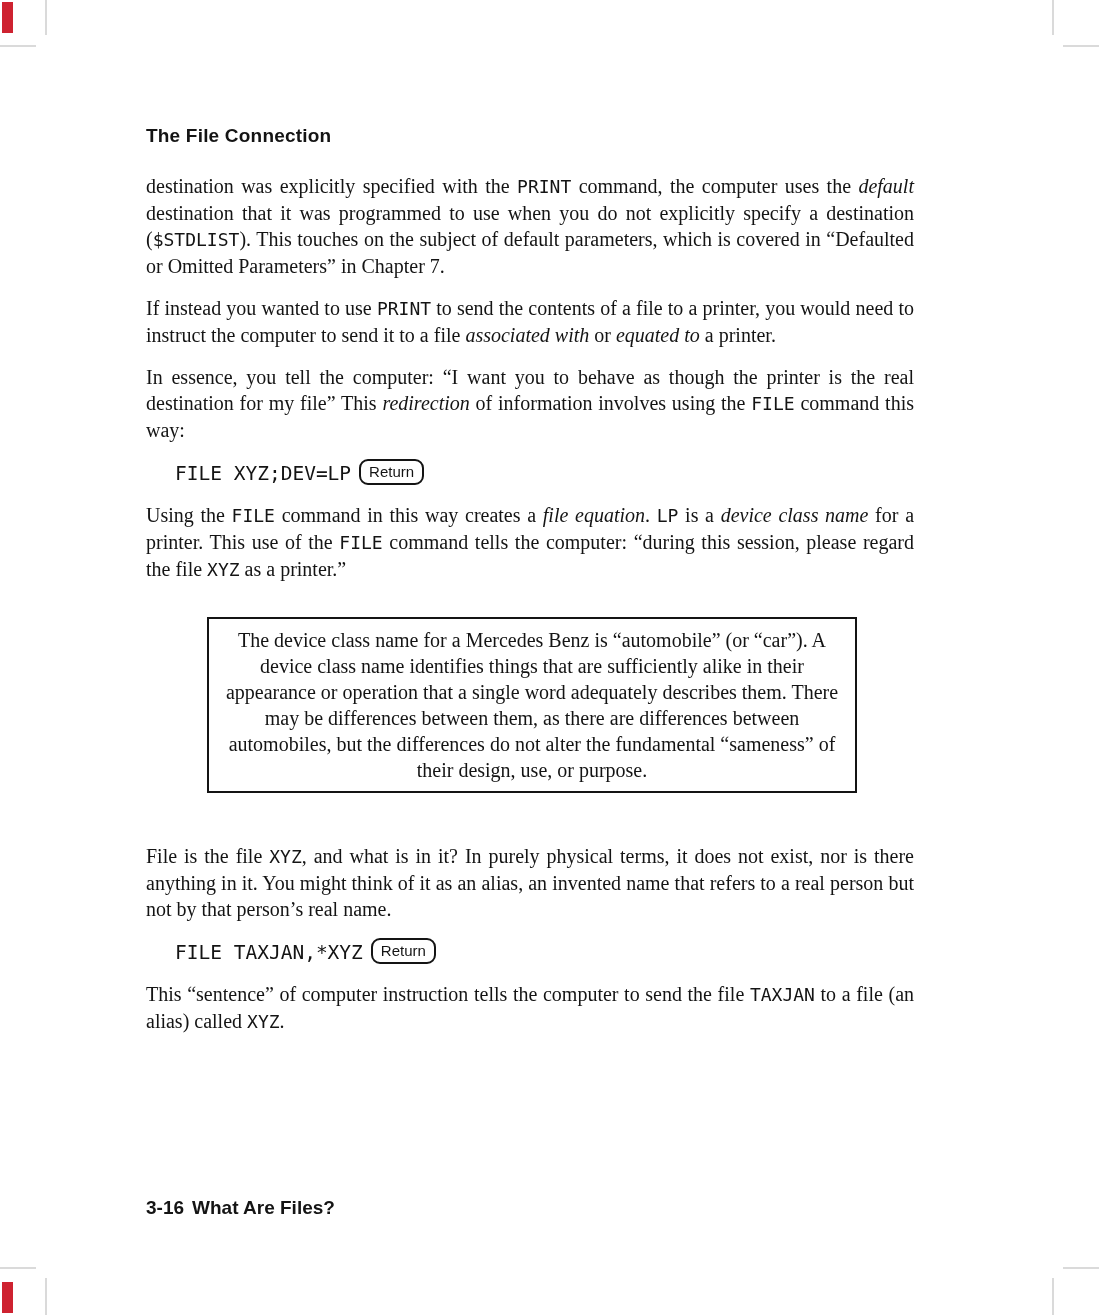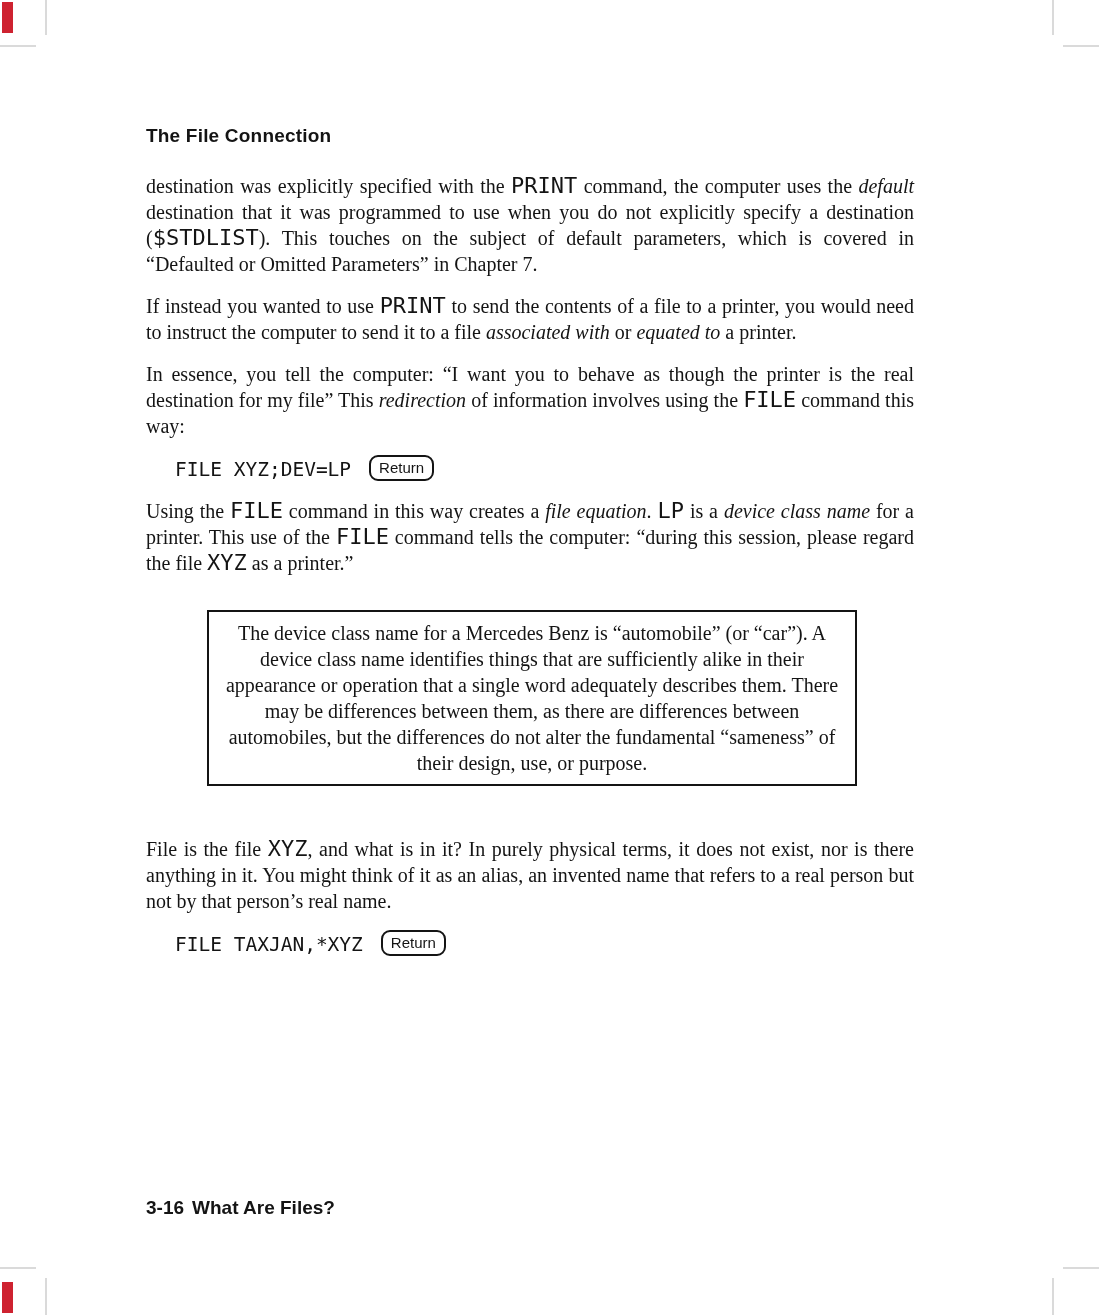--- a/index.html
+++ b/index.html
@@ -23,36 +23,36 @@
     font-family:"Liberation Sans", sans-serif;
     font-weight:bold; font-size:19px; line-height:22px;
     margin:0 0 26px 0; letter-spacing:0.2px;
   }
   p.body-para {
     font-size:20px; line-height:26px;
     text-align:justify;
     margin:0 0 16px 0;
   }
   .seg-i { font-style:italic;margin-top:35px; }
-  .seg-c { font-family:"DejaVu Sans Mono", monospace; font-size:22px; }
+  .seg-c { font-family:"DejaVu Sans Mono", monospace; font-size:18px; }
 
   .codeline {
     margin:6px 0 14px 29px;
     font-family:"DejaVu Sans Mono", monospace;
     font-size:19.5px; line-height:28px;
     white-space:nowrap;
   }
   .return-key {
     display:inline-block;
     font-family:"Liberation Sans", sans-serif;
     font-size:15px; line-height:17px;
     border:2px solid #141414;
     border-radius:9px;
     padding:2px 8px 3px 8px;
-    margin-left:18px;
+    margin-left:8px;
     vertical-align:3px;
   }
   .notebox {
     box-sizing:border-box;
     width:650px;
     margin:34px 0 50px 61px;
     border:2px solid #141414;
     padding:8px 10px 8px 10px;
   }
   .notebox p {
@@ -103,20 +103,21 @@
       <p><span>The device class name for a Mercedes Benz is “automobile” (or “car”).  A device class name identifies things that are sufficiently alike in their appearance or operation that a single word adequately describes them.  There may be differences between them, as there are differences between automobiles, but the differences do not alter the fundamental “sameness” of their design, use, or purpose.</span></p>
     </div>
 
     <p class="body-para"><span>File is the file </span><span class="seg-c">XYZ</span><span>, and what is in it?  In purely physical terms, it does not exist, nor is there anything in it.  You might think of it as an alias, an invented name that refers to a real person but not by that person’s real name.</span></p>
 
 
     <div class="codeline">
       <span>FILE TAXJAN,*XYZ</span><span class="return-key">Return</span>
     </div>
 
+    <p class="body-para"><span>This “sentence” of computer instruction tells the computer to send the file </span><span class="seg-c">TAXJAN</span><span> to a file (an alias) called </span><span class="seg-c">XYZ</span><span>.</span></p>
 
   </div>
 
   <div class="footer">
     <span>3-16</span><span class="chapter">What Are Files?</span>
   </div>
 
 </div>
 
 </body></html>

